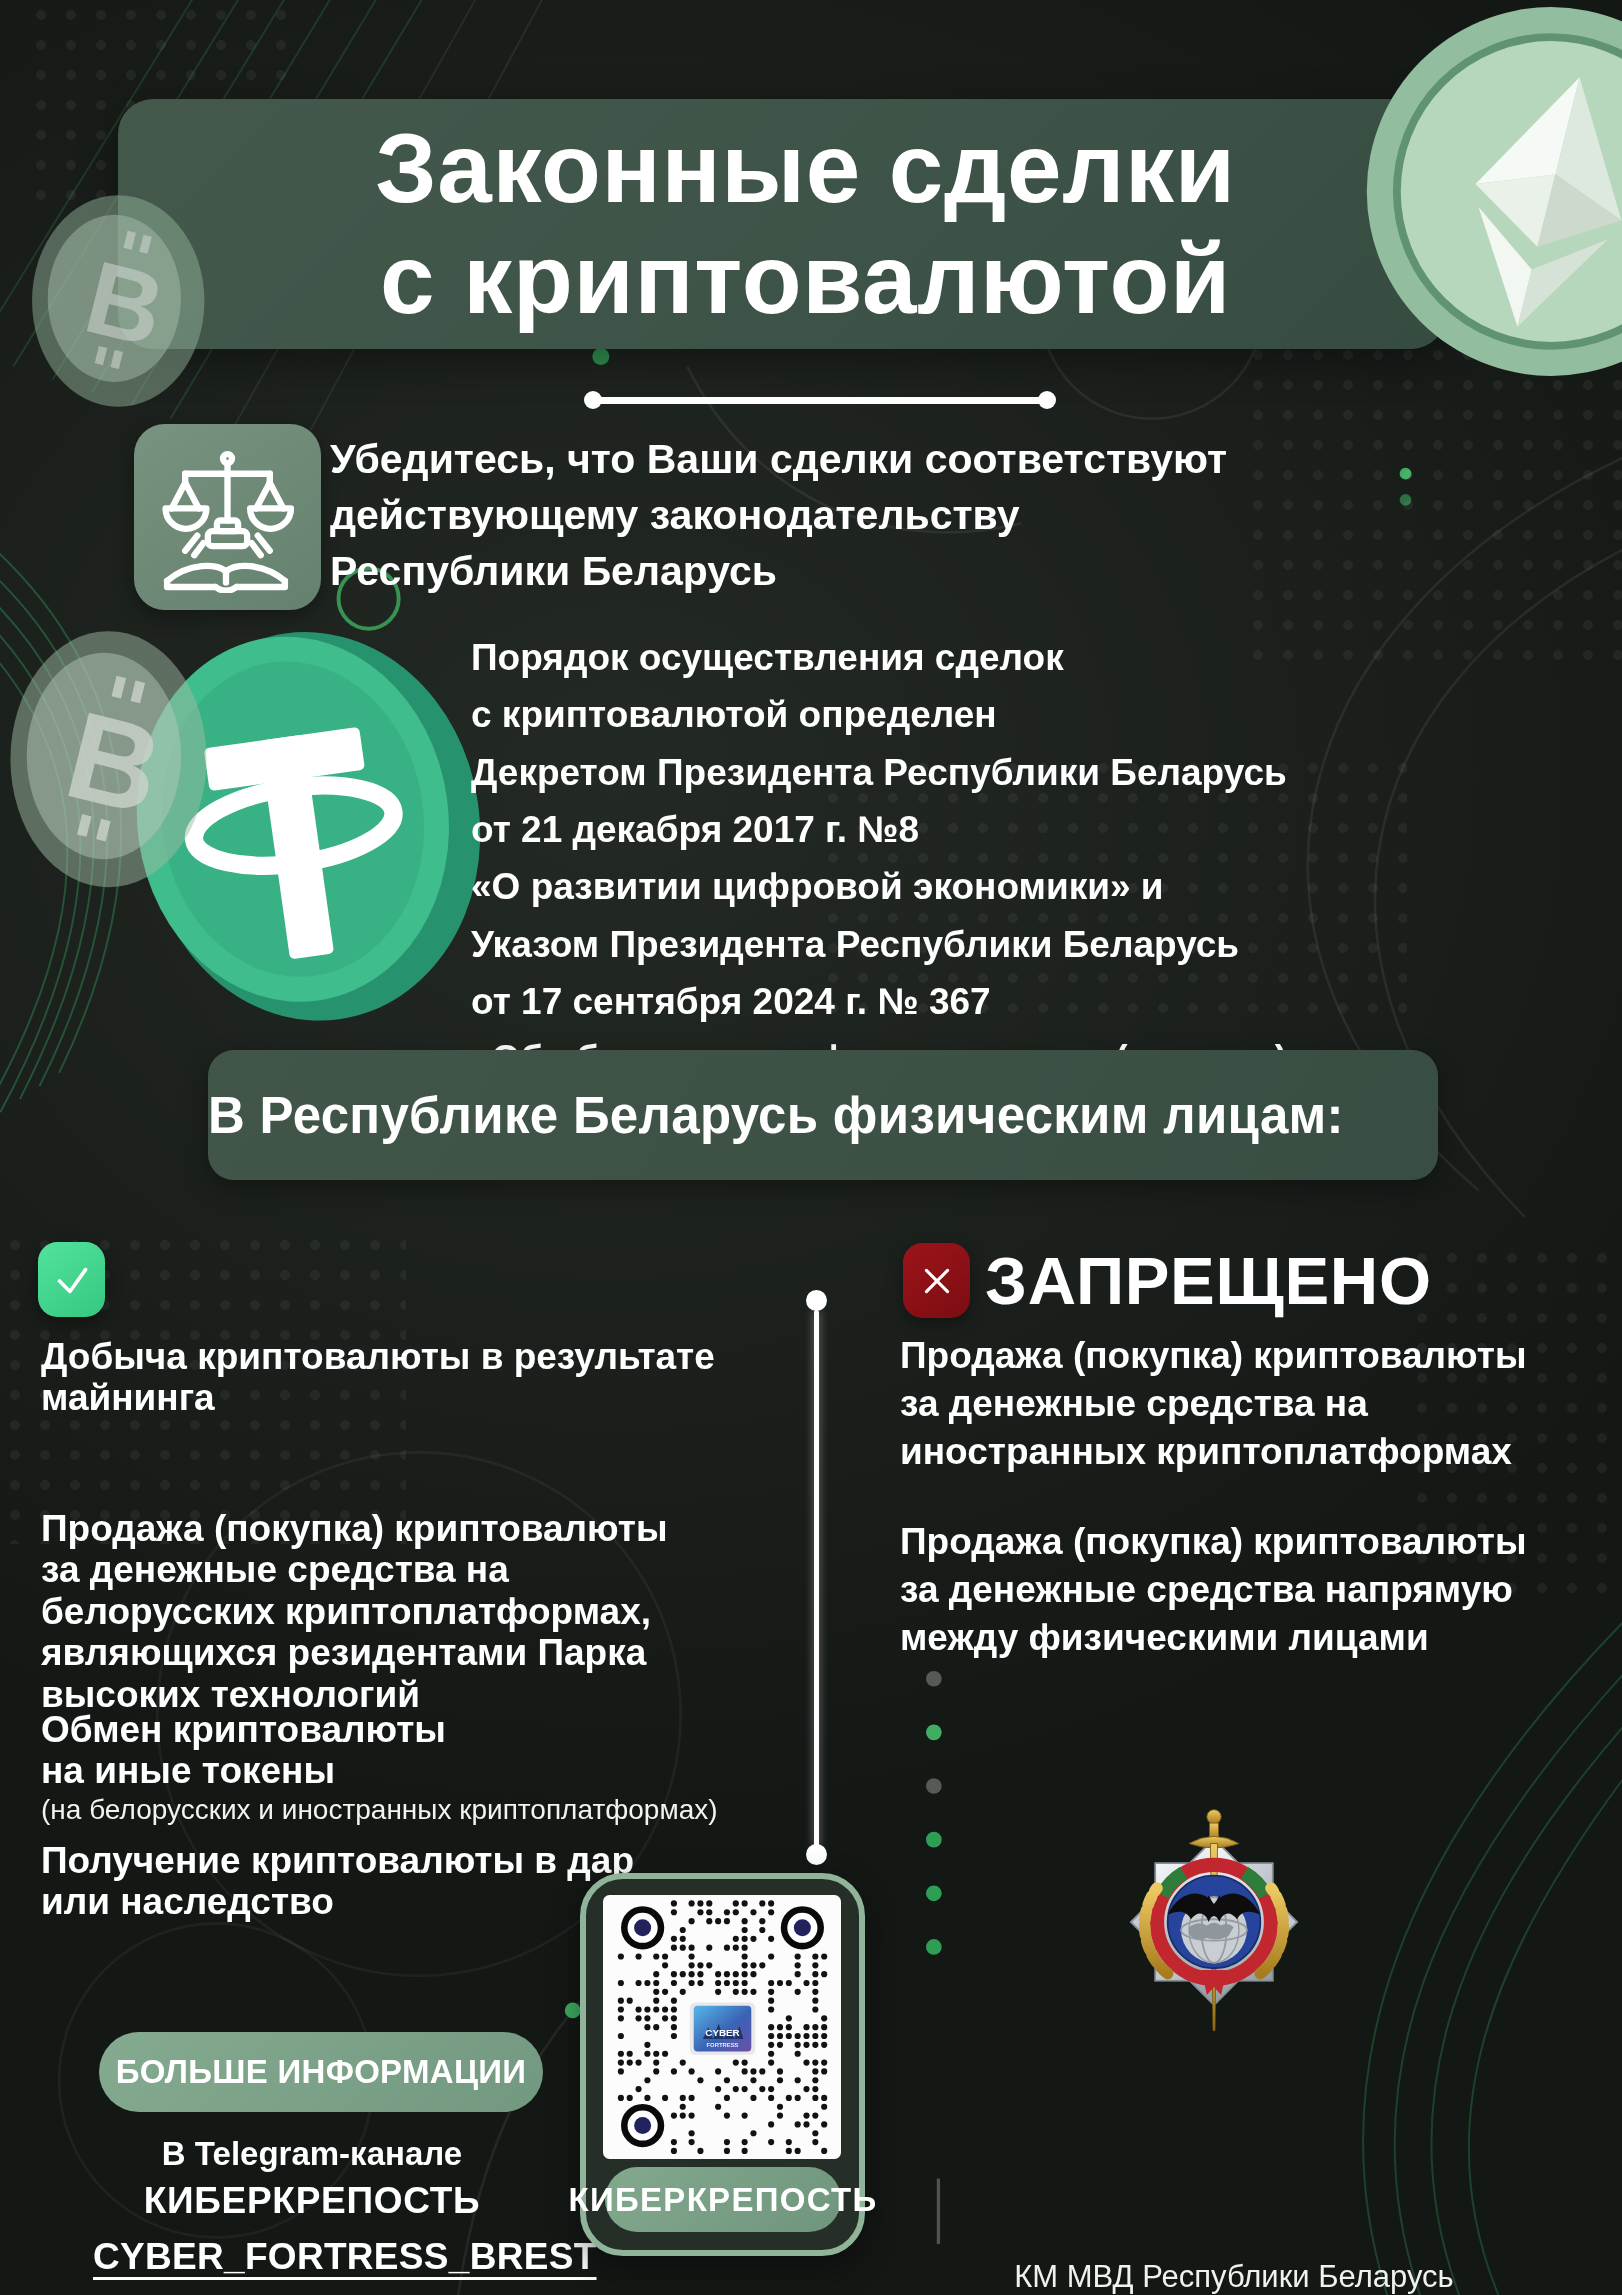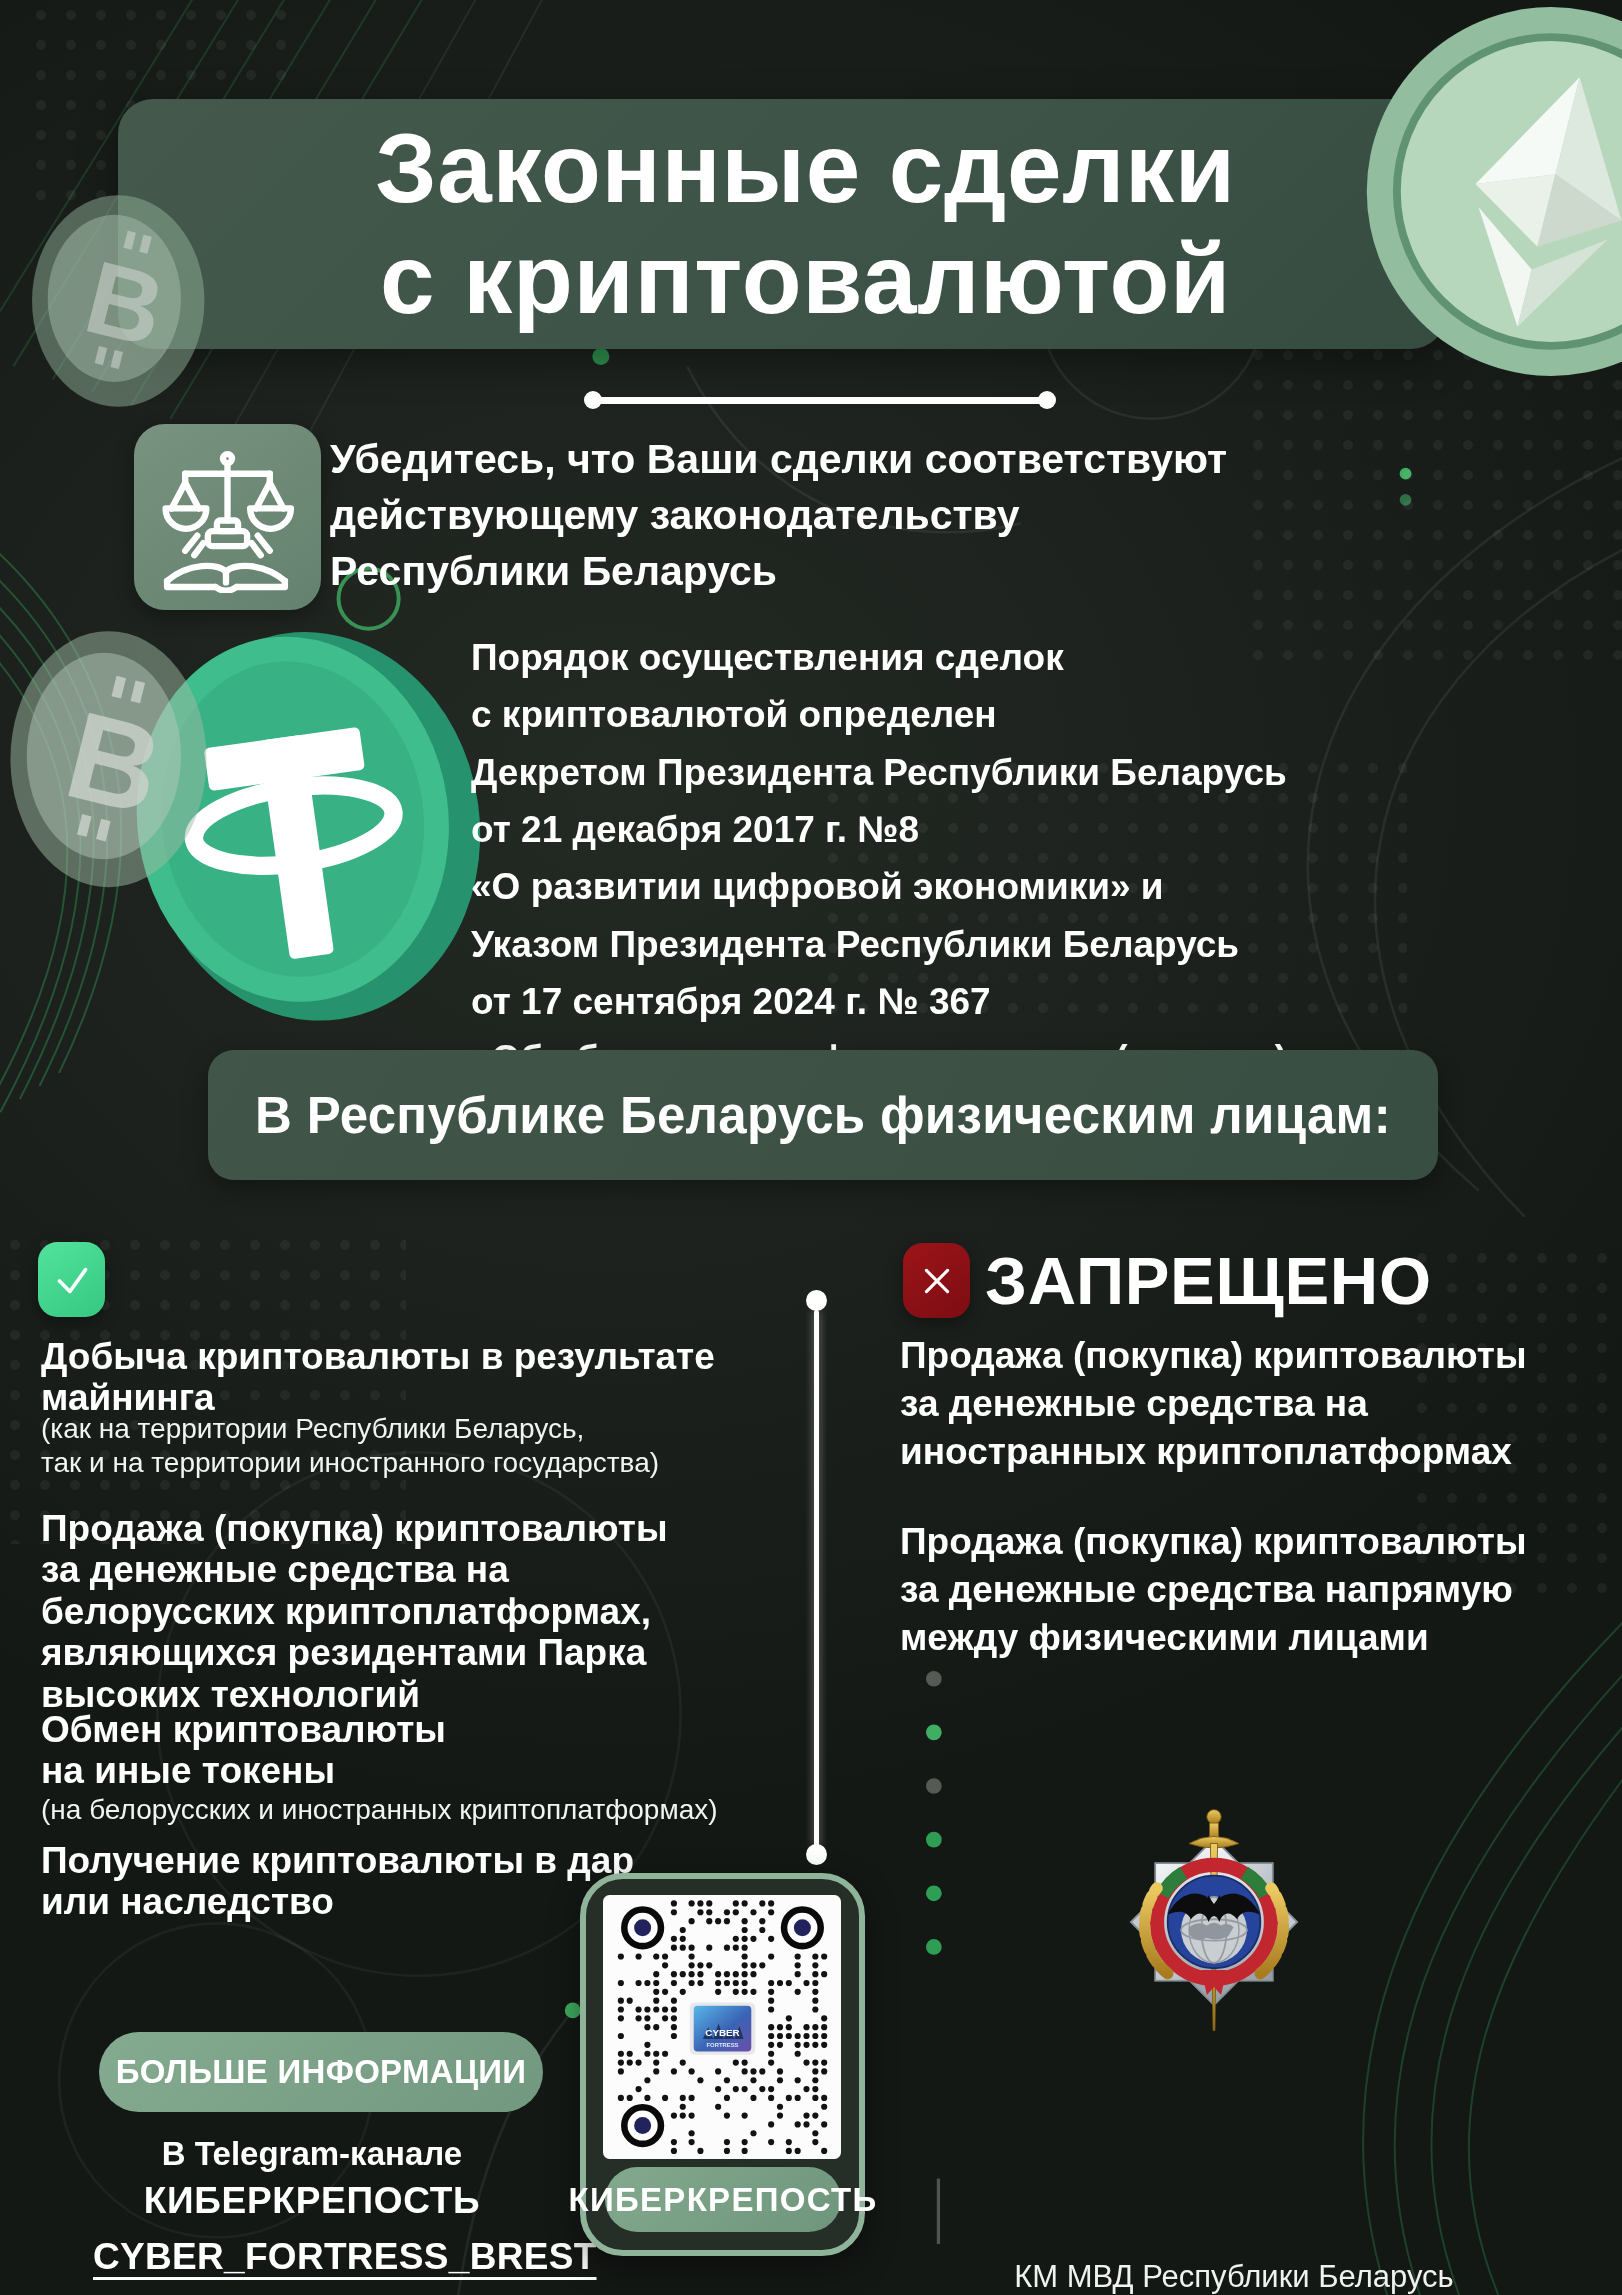--- a/index.html
+++ b/index.html
@@ -37,21 +37,21 @@
     display:flex;align-items:center;justify-content:center;
     box-shadow:0 6.5px 19.6px rgba(0,0,0,.3);
   }
   #lead-text{left:330px;top:432px;width:1073px;font-size:41px;font-weight:800;line-height:1.36;}
   #law-text{left:471px;top:629px;width:1021px;font-size:37px;font-weight:600;line-height:1.55;}
 
   
   #banner{
     left:208px;top:1050px;width:1230px;height:130px;border-radius:26px;
     background:linear-gradient(120deg,#415648,#394e42);
-    display:flex;align-items:center;justify-content:center;
+    display:flex;align-items:center;
     box-shadow:0 9.2px 26px rgba(0,0,0,.3);
   }
   #banner span{font-size:51px;font-weight:800;letter-spacing:0.3px;}
 
   
   .badge-icon{
     width:67px;height:75px;border-radius:19.6px;
     display:flex;align-items:center;justify-content:center;
     box-shadow:0 5.2px 15.7px rgba(0,0,0,.35);
   }
@@ -272,22 +272,20 @@
   </div>
 
   <div class="abs badge-icon" id="allowed-icon">
     <svg width="52" height="52" viewBox="0 0 100 100" fill="none" stroke="#ffffff" stroke-width="7" stroke-linecap="round" stroke-linejoin="round">
       <polyline points="26,52 46,72 76,30"></polyline>
     </svg>
   </div>
 
   <p class="abs pre item-text" style="margin:0;left:41px;top:1336px;width:759px;">Добыча криптовалюты в результате
 майнинга</p>
-  <p class="abs pre item-note" style="margin:0;left:41px;top:1412px;width:759px;">(как на территории Республики Беларусь,
-так и на территории иностранного государства)</p>
 
   <p class="abs pre item-text" style="margin:0;left:41px;top:1508px;width:759px;">Продажа (покупка) криптовалюты
 за денежные средства на
 белорусских криптоплатформах,
 являющихся резидентами Парка
 высоких технологий</p>
 
   <p class="abs pre item-text" style="margin:0;left:41px;top:1709px;width:759px;">Обмен криптовалюты
 на иные токены</p>
   <p class="abs pre item-note" style="margin:0;left:41px;top:1793px;width:759px;">(на белорусских и иностранных криптоплатформах)</p>

